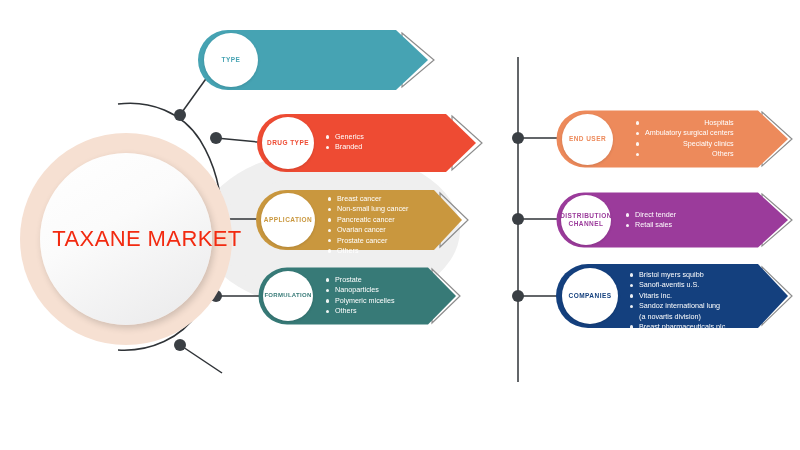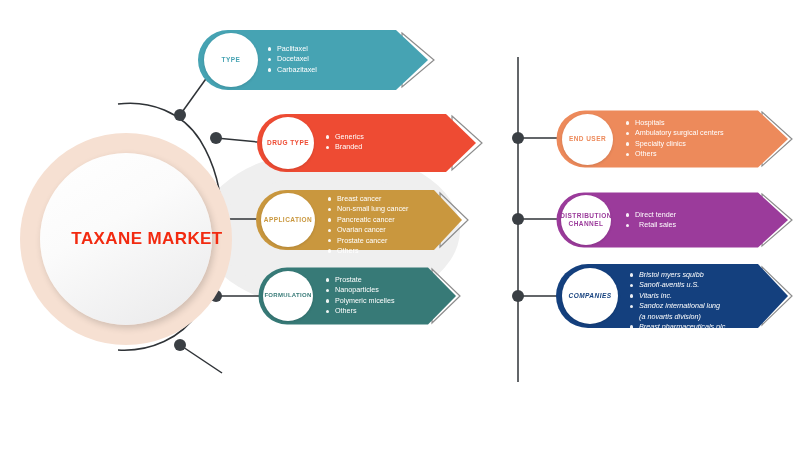--- a/index.html
+++ b/index.html
@@ -27,22 +27,22 @@
   }
   .hub-inner{
     position:absolute;
     border-radius:50%;
     background:linear-gradient(150deg,#ffffff 0%,#fbfbfb 40%,#e9e9ea 100%);
     box-shadow:2px 3px 7px rgba(0,0,0,0.16);
     display:flex;align-items:center;justify-content:center;
   }
   .hub-label{
     color:#f22a10;
-    font-weight:bold;
-    font-size:17px;
+    font-weight:normal;
+    font-size:22px;
     letter-spacing:0.4px;
     white-space:nowrap;
     font-family:"Liberation Sans", sans-serif;
     margin-left:42px;
   }
 
   
   #connectors{position:absolute;left:0;top:0;width:800px;height:450px;}
 
   
@@ -125,25 +125,20 @@
   </div>
 
   <div class="row" style="left:196px;top:28px;width:244px;height:64px;">
     <svg class="banner-svg" width="244" height="64" viewBox="0 0 244 64">
       <path d="M206,5 L238,32 L206,59 Z" fill="none" stroke="#8d8d8d" stroke-width="1.2"></path>
       <path d="M32,2 H200 L232,32 L200,62 H32 A30,30 0 0 1 32,2 Z" fill="#46a3b3"></path>
     </svg>
     <div class="badge" style="left:8px;top:5px;width:54px;height:54px;">
       <span style="color:#46a3b3;">TYPE</span>
     </div>
-    <div class="bullets" style="left:72px;top:16px;">
-      <div class="li"><span class="dot"></span><span>Paclitaxel</span></div>
-      <div class="li"><span class="dot"></span><span>Docetaxel</span></div>
-      <div class="li"><span class="dot"></span><span>Carbazitaxel</span></div>
-    </div>
   </div>
 
   <div class="row" style="left:256px;top:113px;width:232px;height:60px;">
     <svg class="banner-svg" width="232" height="60" viewBox="0 0 232 60">
       <path d="M196,3 L226,30 L196,57 Z" fill="none" stroke="#8d8d8d" stroke-width="1.2"></path>
       <path d="M30,1 H190 L220,30 L190,59 H30 A29,29 0 0 1 30,1 Z" fill="#ee4b33"></path>
     </svg>
     <div class="badge" style="left:6px;top:4px;width:52px;height:52px;">
       <span style="color:#ee4b33;">DRUG TYPE</span>
     </div>
@@ -189,43 +184,43 @@
 
 
   <div class="row" style="left:556px;top:110px;width:242px;height:58px;">
     <svg class="banner-svg" width="242" height="58" viewBox="0 0 242 58">
       <path d="M206,2 L236,29 L206,56 Z" fill="none" stroke="#8d8d8d" stroke-width="1.2"></path>
       <path d="M29,0.5 H202 L232,29 L202,57.5 H29 A28.5,28.5 0 0 1 29,0.5 Z" fill="#ed8a5b"></path>
     </svg>
     <div class="badge" style="left:6px;top:4px;width:51px;height:51px;">
       <span style="color:#ed8a5b;">END USER</span>
     </div>
-    <div class="bullets" style="left:70px;top:8px;">
+    <div class="bullets" style="left:80px;top:8px;text-align:right;">
       <div class="li"><span class="dot"></span><span>Hospitals</span></div>
       <div class="li"><span class="dot"></span><span>Ambulatory surgical centers</span></div>
       <div class="li"><span class="dot"></span><span>Specialty clinics</span></div>
       <div class="li"><span class="dot"></span><span>Others</span></div>
     </div>
   </div>
 
   <div class="row" style="left:556px;top:192px;width:242px;height:56px;">
     <svg class="banner-svg" width="242" height="56" viewBox="0 0 242 56">
       <path d="M206,2 L236,28 L206,54 Z" fill="none" stroke="#8d8d8d" stroke-width="1.2"></path>
       <path d="M28,0.5 H202 L232,28 L202,55.5 H28 A27.5,27.5 0 0 1 28,0.5 Z" fill="#9b3b9b"></path>
     </svg>
     <div class="badge" style="left:5px;top:3px;width:50px;height:50px;">
       <span style="color:#9b3b9b;font-size:5.8px;letter-spacing:0.25px;"><span>DISTRIBUTION</span><br><span>CHANNEL</span></span>
     </div>
-    <div class="bullets" style="left:70px;top:18px;text-align:right;">
+    <div class="bullets" style="left:70px;top:18px;">
       <div class="li"><span class="dot"></span><span>Direct tender</span></div>
       <div class="li"><span class="dot"></span><span>Retail sales</span></div>
     </div>
   </div>
 
-  <div class="row" style="left:556px;top:262px;width:242px;height:68px;font-style:italic;">
+  <div class="row" style="left:556px;top:262px;width:242px;height:68px;">
     <svg class="banner-svg" width="242" height="68" viewBox="0 0 242 68">
       <path d="M206,5 L236,34 L206,63 Z" fill="none" stroke="#8d8d8d" stroke-width="1.2"></path>
       <path d="M32,2 H202 L232,34 L202,66 H32 A32,32 0 0 1 32,2 Z" fill="#14407e"></path>
     </svg>
     <div class="badge" style="left:6px;top:6px;width:56px;height:56px;">
       <span style="color:#14407e;">COMPANIES</span>
     </div>
     <div class="bullets" style="left:74px;top:8px;">
       <div class="li"><span class="dot"></span><span>Bristol myers squibb</span></div>
       <div class="li"><span class="dot"></span><span>Sanofi-aventis u.S.</span></div>

